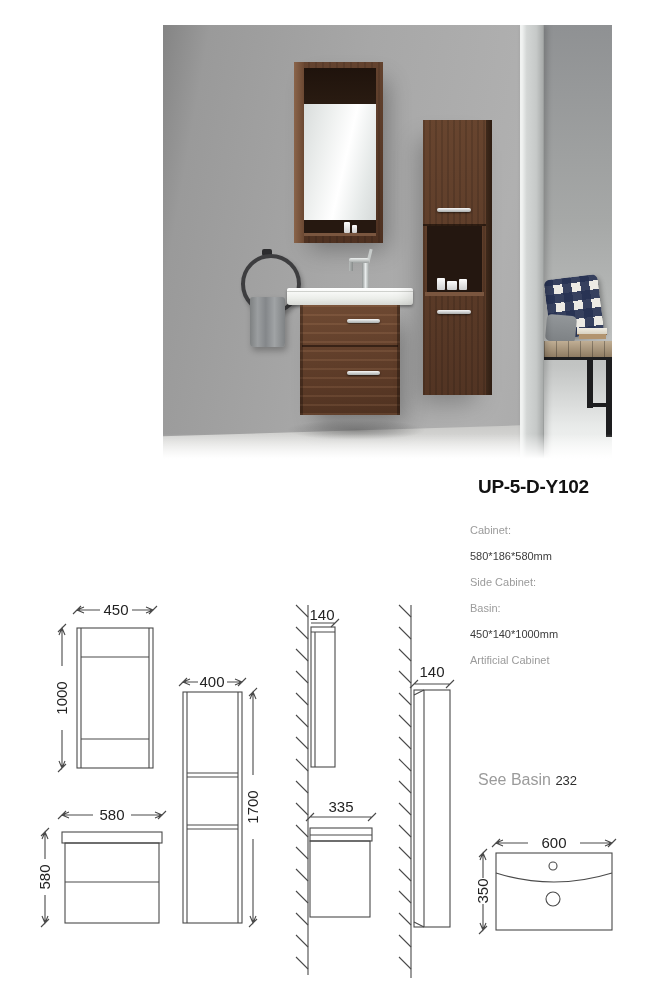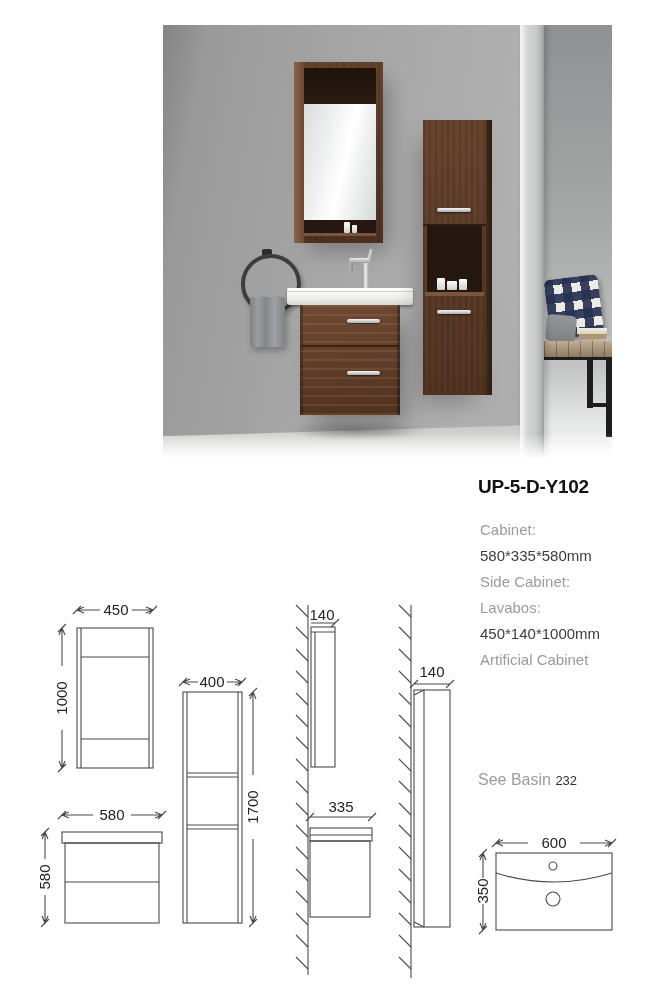--- a/index.html
+++ b/index.html
@@ -83,21 +83,21 @@
     background-blend-mode:multiply;}
   .bench-metal{background:#1d1d1f;}
   #pillar{left:357px;top:0;width:24px;height:437px;
     background:linear-gradient(90deg,#f0f2f1 0 2px,#d3d6d5 28%,#c6c9c8 68%,#a8abaa 96%,#8f9291 100%);
     box-shadow:3px 0 6px rgba(0,0,0,.18);}
   #photo-fade{left:0;bottom:0;width:449px;height:28px;
     background:linear-gradient(rgba(255,255,255,0),#ffffff 88%);}
 
   
   #product-code{left:478px;top:476px;font-size:19px;font-weight:700;color:#121212;letter-spacing:-.3px;}
-  #spec-list{left:480px;top:517px;font-size:15px;line-height:26px;}
+  #spec-list{left:470px;top:517px;font-size:11px;line-height:26px;}
   .spec-label{color:#9b9b9b;}
   .spec-value{color:#3c3c3c;}
   #see-page{left:478px;top:771px;font-size:16px;color:#9b9b9b;}
   #see-page .num{font-size:13px;color:#2e2e2e;font-weight:500;}
 
   
   #drawings{left:0;top:560px;}
   #drawings path,#drawings rect,#drawings line,#drawings circle{stroke:#4a4a4a;stroke-width:1.1;fill:none;}
   #drawings text{fill:#232323;font-size:15px;font-family:"Liberation Sans",sans-serif;stroke:none;}
 </style>
@@ -169,23 +169,23 @@
   </div>
   <div id="pillar" class="abs"></div>
 
   <div id="photo-fade" class="abs"></div>
 </div>
 
 <div id="product-code" class="abs">UP-5-D-Y102</div>
 
 <div id="spec-list" class="abs">
   <div class="spec-label">Cabinet:</div>
-  <div class="spec-value">580*335*580mm</div>
+  <div class="spec-value">580*186*580mm</div>
   <div class="spec-label">Side Cabinet:</div>
-  <div class="spec-label">Lavabos:</div>
+  <div class="spec-label">Basin:</div>
   <div class="spec-value">450*140*1000mm</div>
   <div class="spec-label">Artificial Cabinet</div>
 </div>
 
 <div id="see-page" class="abs"><span>See Basin </span><span class="num">232</span></div>
 
 <svg id="drawings" class="abs" width="664" height="440" viewBox="0 0 664 440">
 
   <g>
     <rect x="77" y="68" width="76" height="140"></rect>

